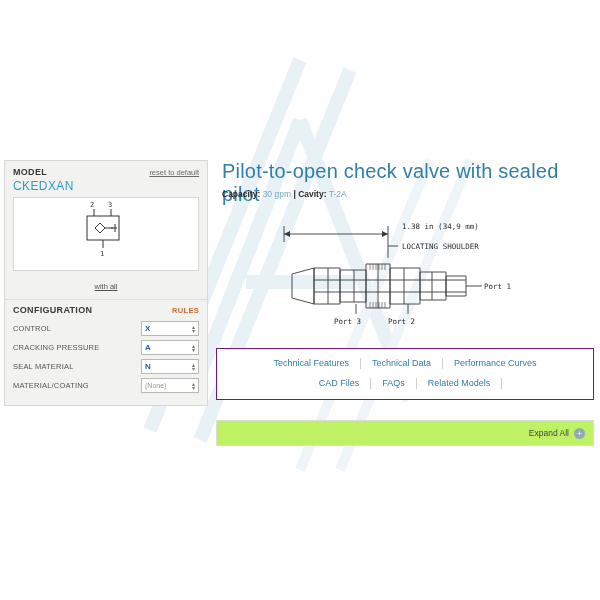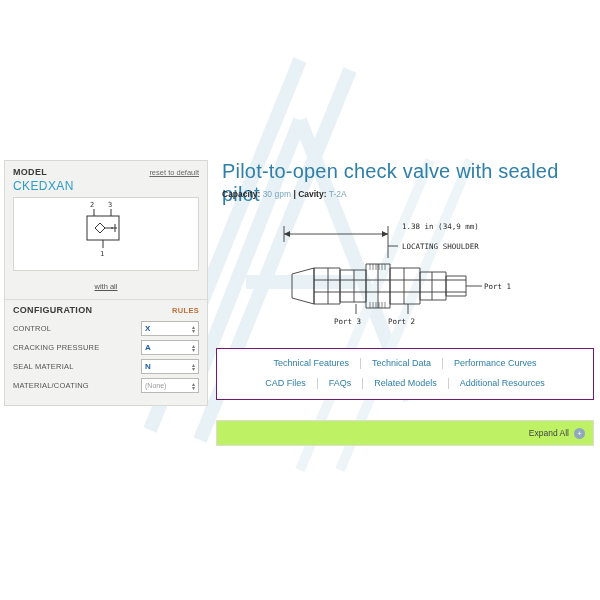--- a/index.html
+++ b/index.html
@@ -401,21 +401,20 @@
       <span class="link-sep"></span>
       <span class="link-item">Performance Curves</span>
     </div>
     <div class="links-row second">
       <span class="link-item">CAD Files</span>
       <span class="link-sep"></span>
       <span class="link-item">FAQs</span>
       <span class="link-sep"></span>
       <span class="link-item">Related Models</span>
       <span class="link-sep"></span>
-      <span class="link-item">Additional Resources</span>
     </div>
   </div>
 
   <div class="expand-bar">
     <span class="expand-label">Expand All</span>
     <span class="expand-plus">+</span>
   </div>
 
 </div>
 

